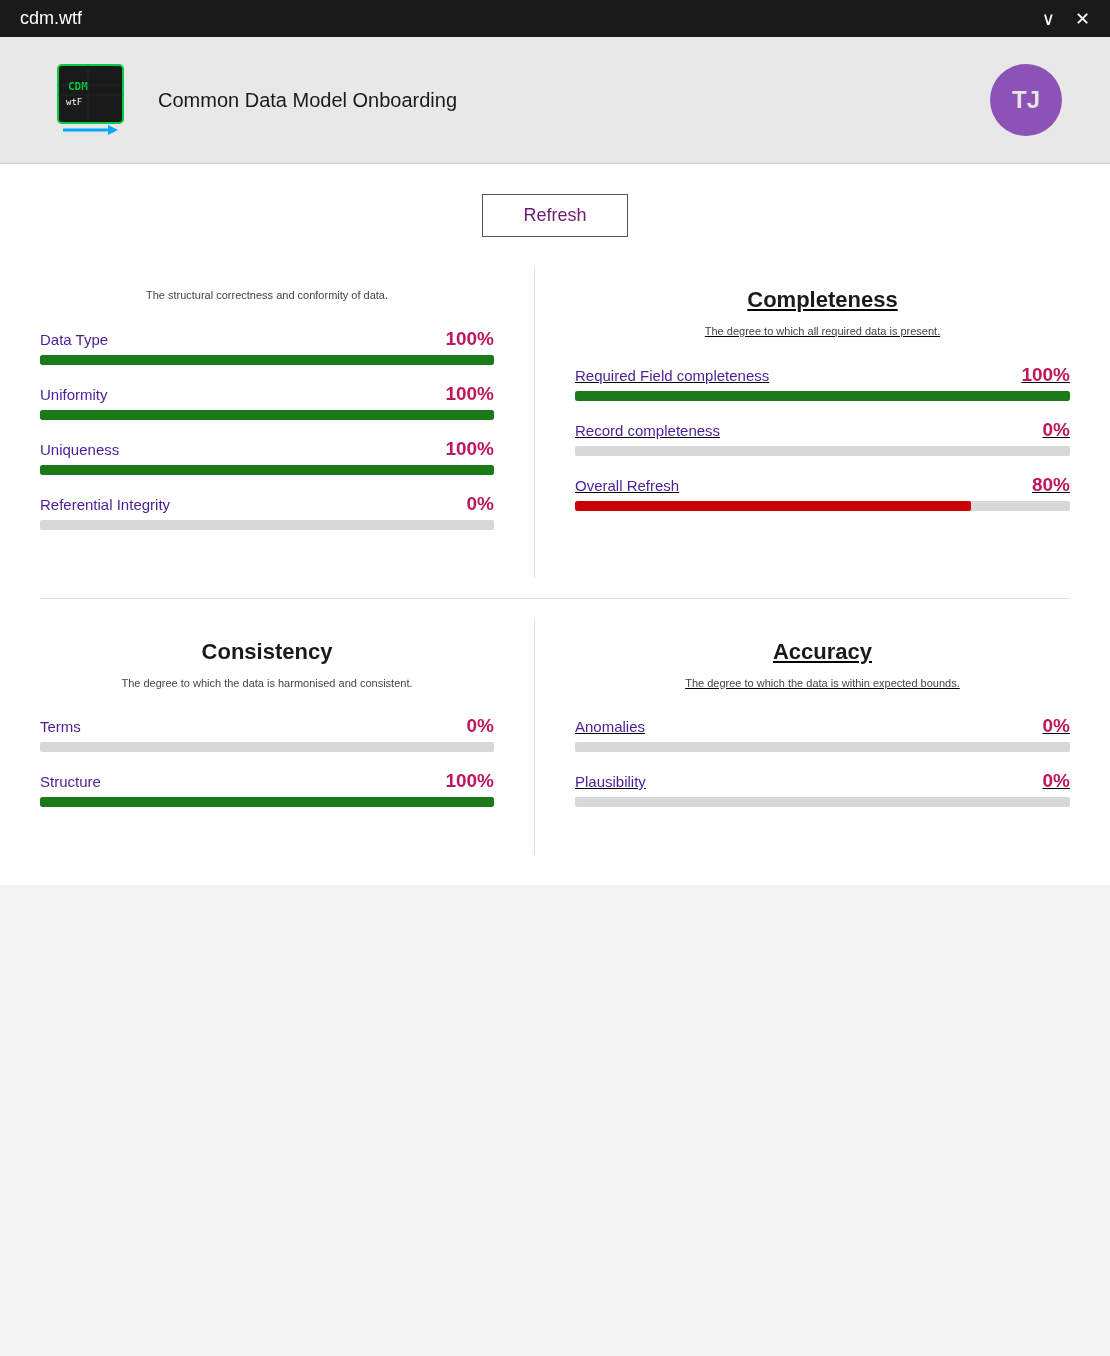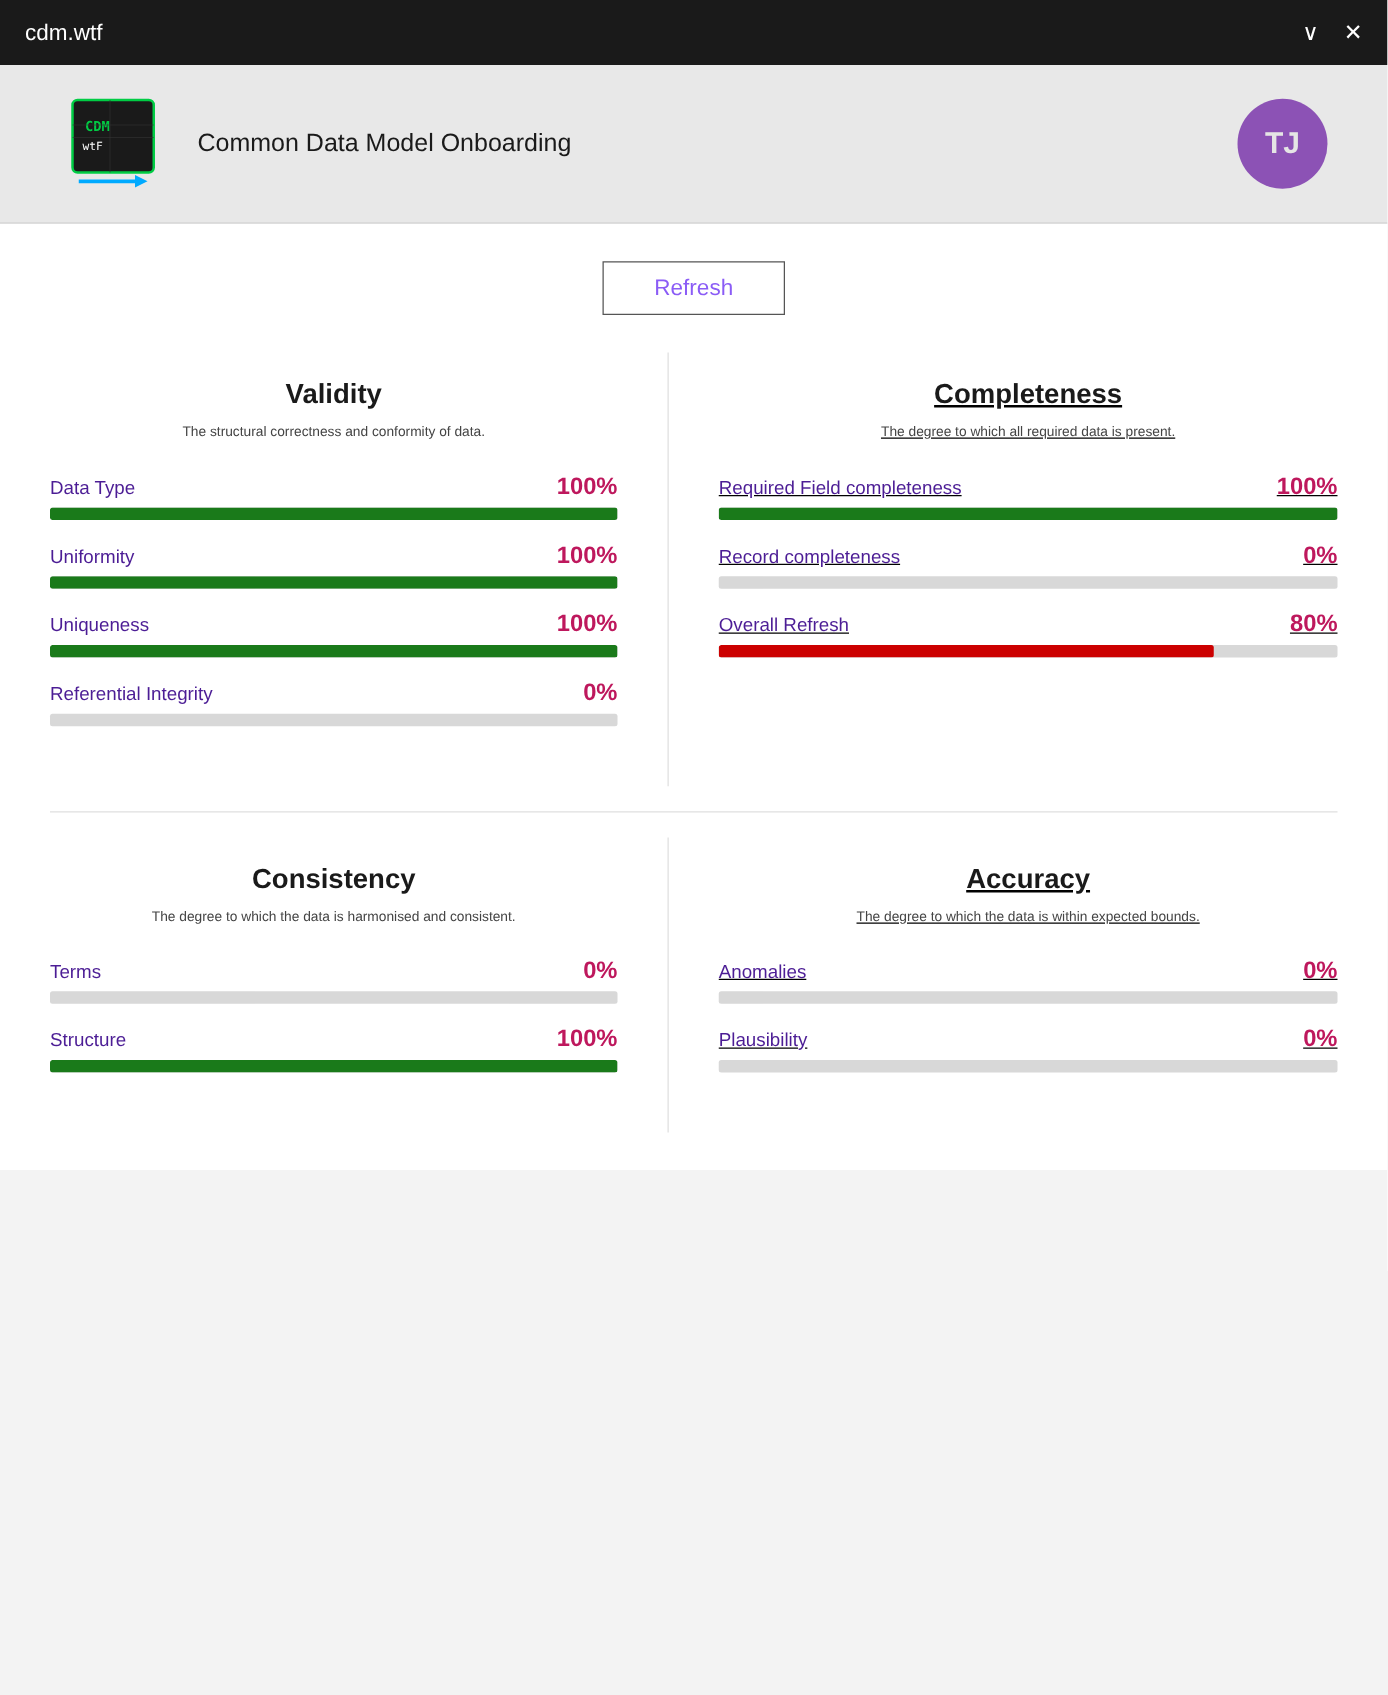--- a/index.html
+++ b/index.html
@@ -10,21 +10,21 @@
       min-height: 1356px;
       overflow-x: hidden;
     }
     .title-bar {
       background: #1a1a1a;
       color: #fff;
       display: flex;
       align-items: center;
       justify-content: space-between;
       padding: 0 20px;
-      height: 52px;
+      height: 37px;
     }
     .title-bar-title {
       font-size: 18px;
       font-weight: 400;
     }
     .title-bar-controls {
       display: flex;
       gap: 20px;
       align-items: center;
     }
@@ -80,21 +80,21 @@
       display: flex;
       justify-content: center;
       margin-bottom: 30px;
     }
     .refresh-btn {
       border: 1.5px solid #555;
       background: #fff;
       padding: 10px 40px;
       font-size: 18px;
       cursor: pointer;
-      color: #8b5cf6;
+      color: #701a75;
     }
     .metric-section {
       padding: 20px 0 30px 0;
     }
     .metric-section + .metric-section {
       border-top: none;
       text-decoration: underline;
     }
     .metric-section-title {
       font-size: 22px;
@@ -192,21 +192,20 @@
 
 <div class="main-content">
 
   <div class="refresh-area">
     <button class="refresh-btn">Refresh</button>
   </div>
 
   <div class="sections-top">
 
     <div class="metric-section col-divider">
-      <div class="metric-section-title">Validity</div>
       <div class="metric-section-desc">The structural correctness and conformity of data.</div>
       <div>
 
         <div class="metric-item">
           <div class="metric-label-row">
             <span class="metric-label">Data Type</span>
             <span class="metric-value">100%</span>
           </div>
           <div class="progress-track">
             <div class="progress-fill fill-green" style="width:100%"></div>

